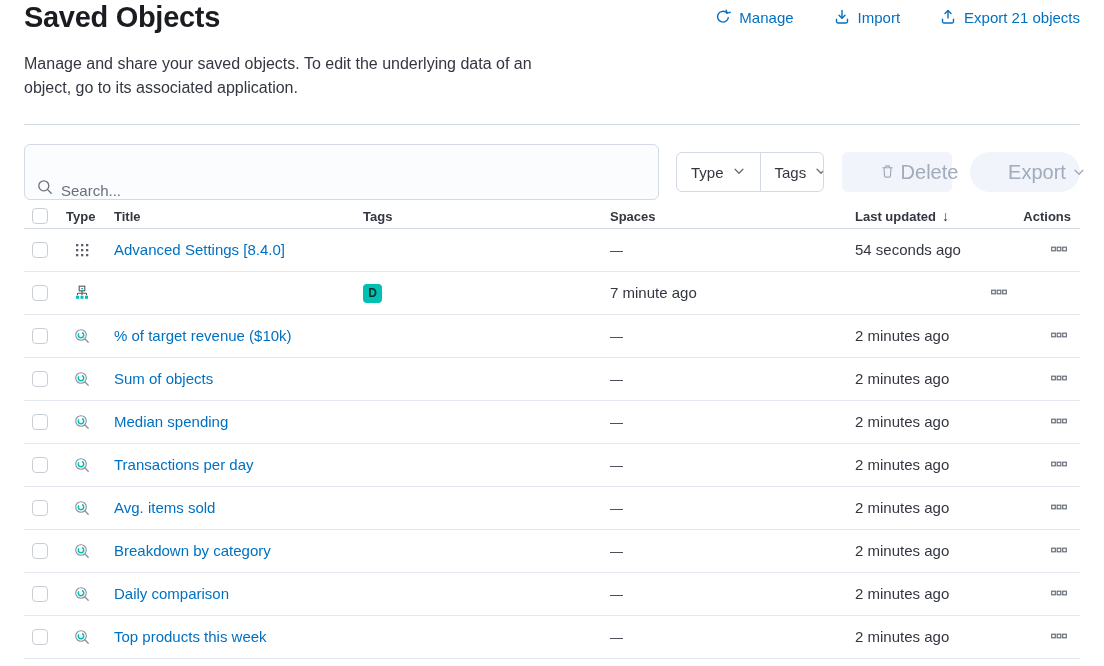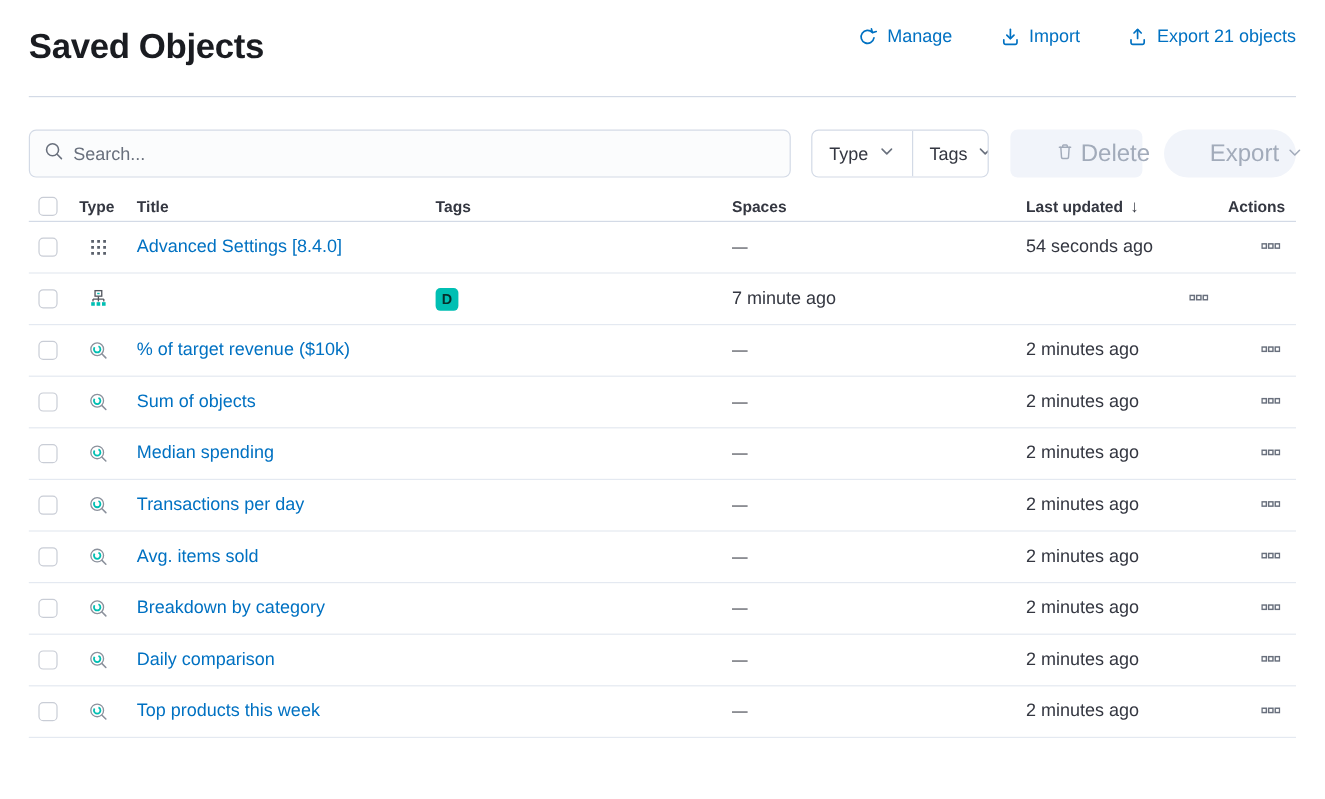--- a/index.html
+++ b/index.html
@@ -7,22 +7,21 @@
   body {
     background: #fff;
     font-family: "Liberation Sans", "DejaVu Sans", sans-serif;
     color: #343741;
   }
   .page { padding: 0 24px; }
 
   
   .page-header {
     display: flex;
-    align-items: flex-start;
-    padding-top: 22px;
+    align-items: center;
   }
   h1.title {
     font-size: 29px;
     line-height: 34px;
     font-weight: 700;
     color: #1a1c21;
     letter-spacing: -0.3px;
   }
   .header-actions {
     margin-left: auto;
@@ -59,23 +58,23 @@
 
   
   .controls {
     margin-top: 27px;
     display: flex;
     align-items: center;
     height: 40px;
   }
   .search-box {
     flex: 0 0 635px;
-    height: 40px;
+    height: 56px;
     display: flex;
-    align-items: center;
+    align-items: flex-end;
     background: #fbfcfd;
     border: 1px solid #d3dae6;
     border-radius: 6px;
     padding: 0 12px;
     gap: 8px;
   }
   .search-box input {
     border: none;
     outline: none;
     background: transparent;
@@ -228,20 +227,21 @@
               <path d="M8 9V1.8" fill="none" stroke="#0071c2" stroke-width="1.4" stroke-linecap="round"></path>
               <path d="M5 4.5l3-3 3 3" fill="none" stroke="#0071c2" stroke-width="1.4" stroke-linecap="round" stroke-linejoin="round"></path>
               <path d="M2.5 10.2v2.3a1.5 1.5 0 0 0 1.5 1.5h8a1.5 1.5 0 0 0 1.5-1.5v-2.3" fill="none" stroke="#0071c2" stroke-width="1.4" stroke-linecap="round"></path>
             </svg>
         </span>
         <span>Export 21 objects</span>
       </button>
     </div>
   </div>
 
+  <p class="description">Manage and share your saved objects. To edit the underlying data of an object, go to its associated application.</p>
 
   <div class="divider"></div>
 
   <div class="controls">
     <div class="search-box">
       <span>
         <svg width="16" height="16" viewBox="0 0 16 16">
             <circle cx="6.8" cy="6.8" r="5" fill="none" stroke="#69707d" stroke-width="1.3"></circle>
             <path d="M10.6 10.6L14.2 14.2" stroke="#69707d" stroke-width="1.3" stroke-linecap="round"></path>
           </svg>

